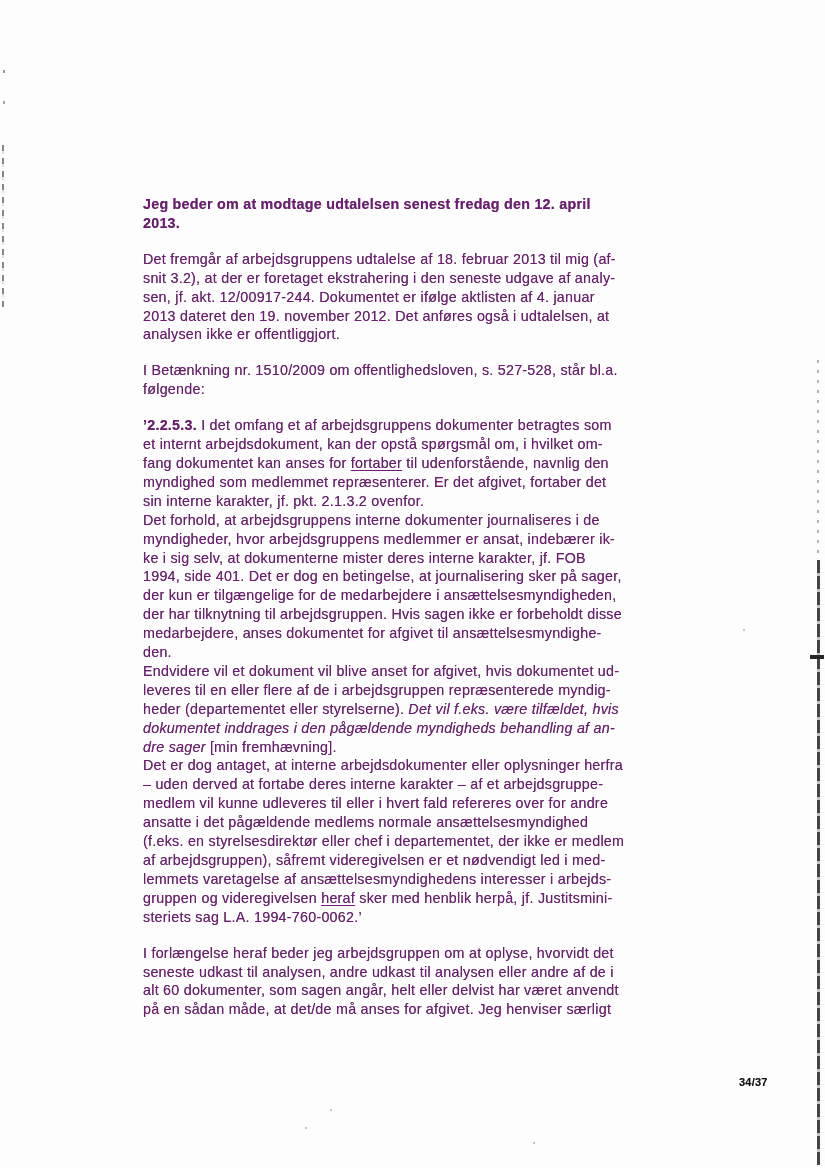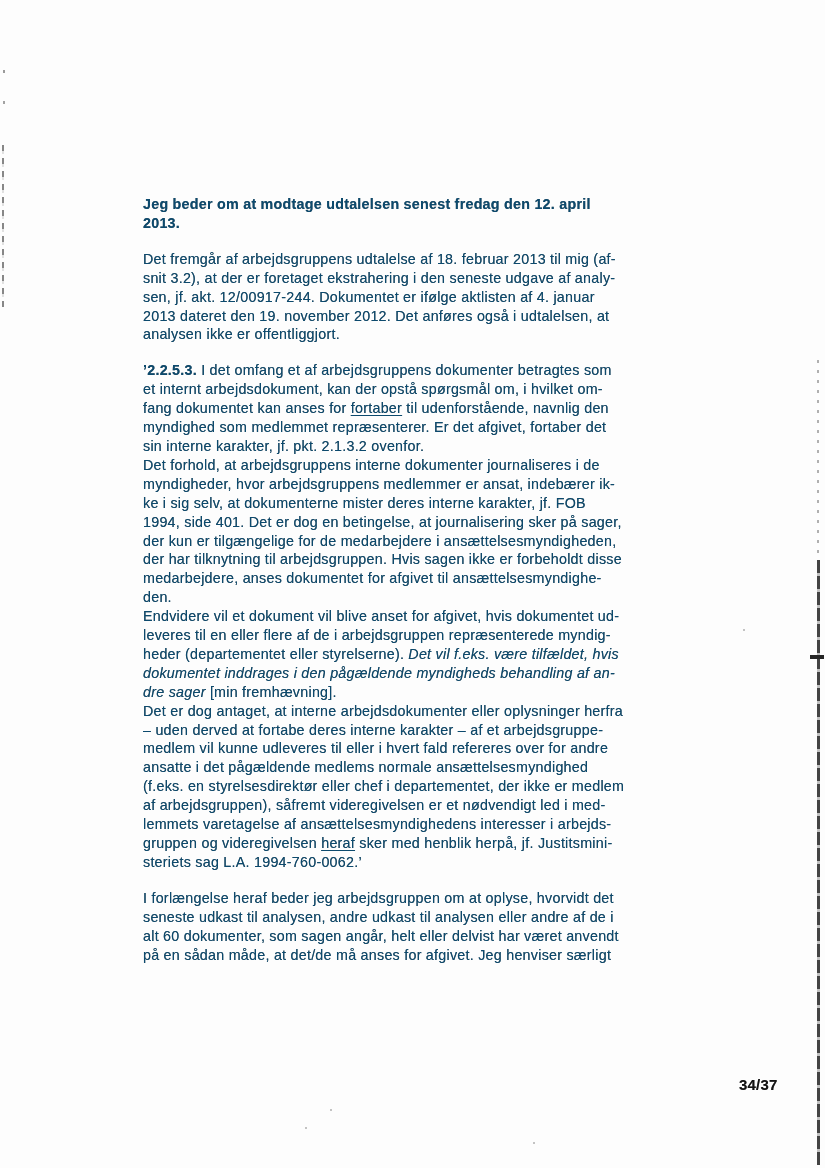--- a/index.html
+++ b/index.html
@@ -12,41 +12,41 @@
     background: #fdfdfd;
     overflow: hidden;
     font-family: "Liberation Sans", sans-serif;
   }
 
   .content {
     position: absolute;
     left: 143px;
     top: 195px;
     width: 625px;
-    color: #0c4a6e;
+    color: #701a75;
     font-size: 14.3px;
     line-height: 18.9px;
     letter-spacing: 0.25px;
     text-shadow: 0 0 0.4px rgba(0,0,0,0.55);
   }
 
   p.para {
     margin: 0 0 17px 0;
     white-space: pre-line;
   }
   .para-heading { font-weight: bold; }
   .run-b { font-weight: bold; }
   .run-i { font-style: italic; }
   .run-u { text-decoration: underline; text-underline-offset: 2px; }
 
   .page-number {
     position: absolute;
     left: 739px;
     top: 1076px;
-    font-size: 15px;
+    font-size: 11px;
     font-weight: bold;
     letter-spacing: 0.2px;
     color: #141414;
     text-shadow: 0 0 0.4px rgba(0,0,0,0.5);
   }
 
   
   .scan-left-line {
     position: absolute;
     left: 2px; top: 145px;
@@ -107,20 +107,22 @@
   <div class="speck speck-4"></div>
 
   <div class="content">
       <p class="para para-heading"><span class="run-b">Jeg beder om at modtage udtalelsen senest fredag den 12. april
 2013.</span></p>
       <p class="para para-body"><span class="">Det fremgår af arbejdsgruppens udtalelse af 18. februar 2013 til mig (af-
 snit 3.2), at der er foretaget ekstrahering i den seneste udgave af analy-
 sen, jf. akt. 12/00917-244. Dokumentet er ifølge aktlisten af 4. januar
 2013 dateret den 19. november 2012. Det anføres også i udtalelsen, at
 analysen ikke er offentliggjort.</span></p>
+      <p class="para para-body"><span class="">I Betænkning nr. 1510/2009 om offentlighedsloven, s. 527-528, står bl.a.
+følgende:</span></p>
       <p class="para para-quote"><span class="run-b">’2.2.5.3.</span><span class=""> I det omfang et af arbejdsgruppens dokumenter betragtes som
 et internt arbejdsdokument, kan der opstå spørgsmål om, i hvilket om-
 fang dokumentet kan anses for </span><span class="run-u">fortaber</span><span class=""> til udenforstående, navnlig den
 myndighed som medlemmet repræsenterer. Er det afgivet, fortaber det
 sin interne karakter, jf. pkt. 2.1.3.2 ovenfor.
 Det forhold, at arbejdsgruppens interne dokumenter journaliseres i de
 myndigheder, hvor arbejdsgruppens medlemmer er ansat, indebærer ik-
 ke i sig selv, at dokumenterne mister deres interne karakter, jf. FOB
 1994, side 401. Det er dog en betingelse, at journalisering sker på sager,
 der kun er tilgængelige for de medarbejdere i ansættelsesmyndigheden,

